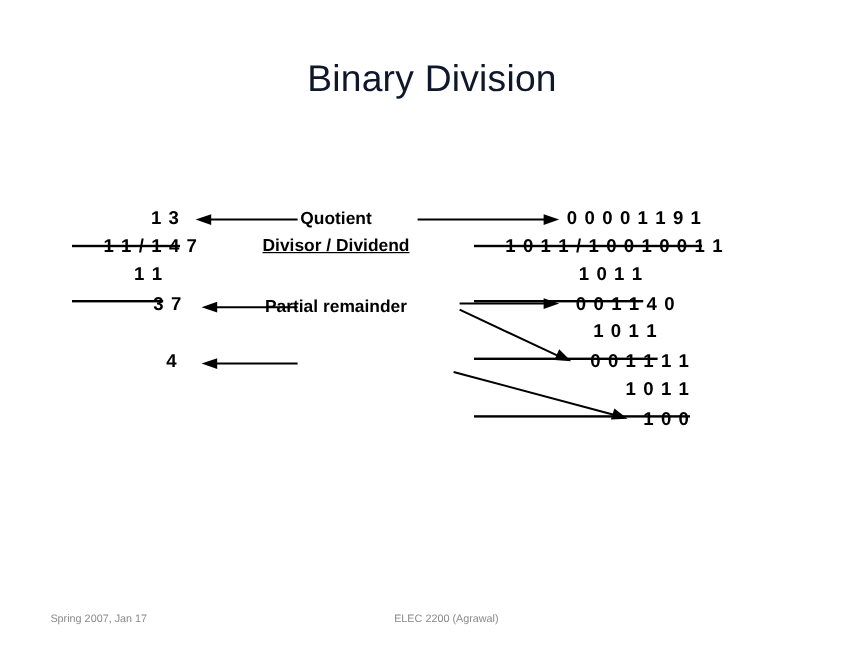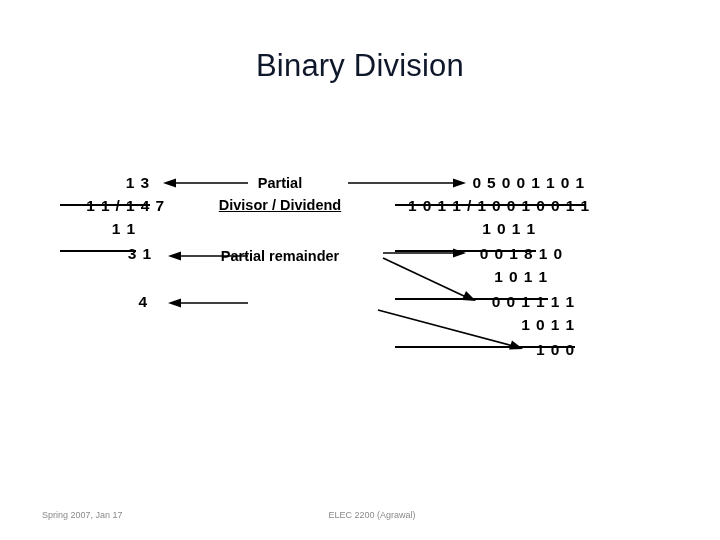--- a/index.html
+++ b/index.html
@@ -89,39 +89,39 @@
 <div id="slide">
 
   <div class="slide-title">Binary Division</div>
 
   <div class="num rt bar" style="left:60px; top:174px; width:90px;">1 3</div>
 
   <div class="num rt" style="left:20px; top:197px; width:145px;">1 1 /  1 4 7</div>
 
   <div class="num rt bar" style="left:60px; top:220px; width:76px;">1 1</div>
 
-  <div class="num rt" style="left:60px; top:245px; width:92px;">3 1</div>
+  <div class="num rt" style="left:60px; top:245px; width:92px;">3 7</div>
 
 
   <div class="num rt" style="left:60px; top:293px; width:88px;">4</div>
 
-  <div class="label" style="left:185px; top:175px; width:190px;">Partial</div>
+  <div class="label" style="left:185px; top:175px; width:190px;">Quotient</div>
 
   <div class="label" style="left:185px; top:197px; width:190px;text-decoration:underline;">Divisor / Dividend</div>
 
   <div class="label" style="left:185px; top:248px; width:190px;">Partial remainder</div>
 
 
-  <div class="num rt bar" style="left:395px; top:174px; width:190px;">0 5 0 0 1 1 0 1</div>
+  <div class="num rt bar" style="left:395px; top:174px; width:190px;">0 0 0 0 1 1 9 1</div>
 
-  <div class="num rt" style="left:375px; top:197px; width:215px;text-align:right;">1 0 1 1 / 1 0 0 1 0 0 1 1</div>
+  <div class="num rt" style="left:388px; top:197px; width:215px;text-align:right;">1 0 1 1 / 1 0 0 1 0 0 1 1</div>
 
   <div class="num rt bar" style="left:395px; top:220px; width:141px;">1 0 1 1</div>
 
-  <div class="num rt" style="left:395px; top:245px; width:168px;">0 0 1 8 1 0</div>
+  <div class="num rt" style="left:395px; top:245px; width:168px;">0 0 1 1 4 0</div>
 
   <div class="num rt bar" style="left:395px; top:268px; width:153px;">1 0 1 1</div>
 
   <div class="num rt" style="left:395px; top:293px; width:180px;">0 0 1 1 1 1</div>
 
   <div class="num rt bar" style="left:395px; top:316px; width:180px;">1 0 1 1</div>
 
   <div class="num rt" style="left:395px; top:341px; width:180px;">1 0 0</div>
 
   <svg class="arrow-svg" style="left:0; top:0;" width="720" height="480">

